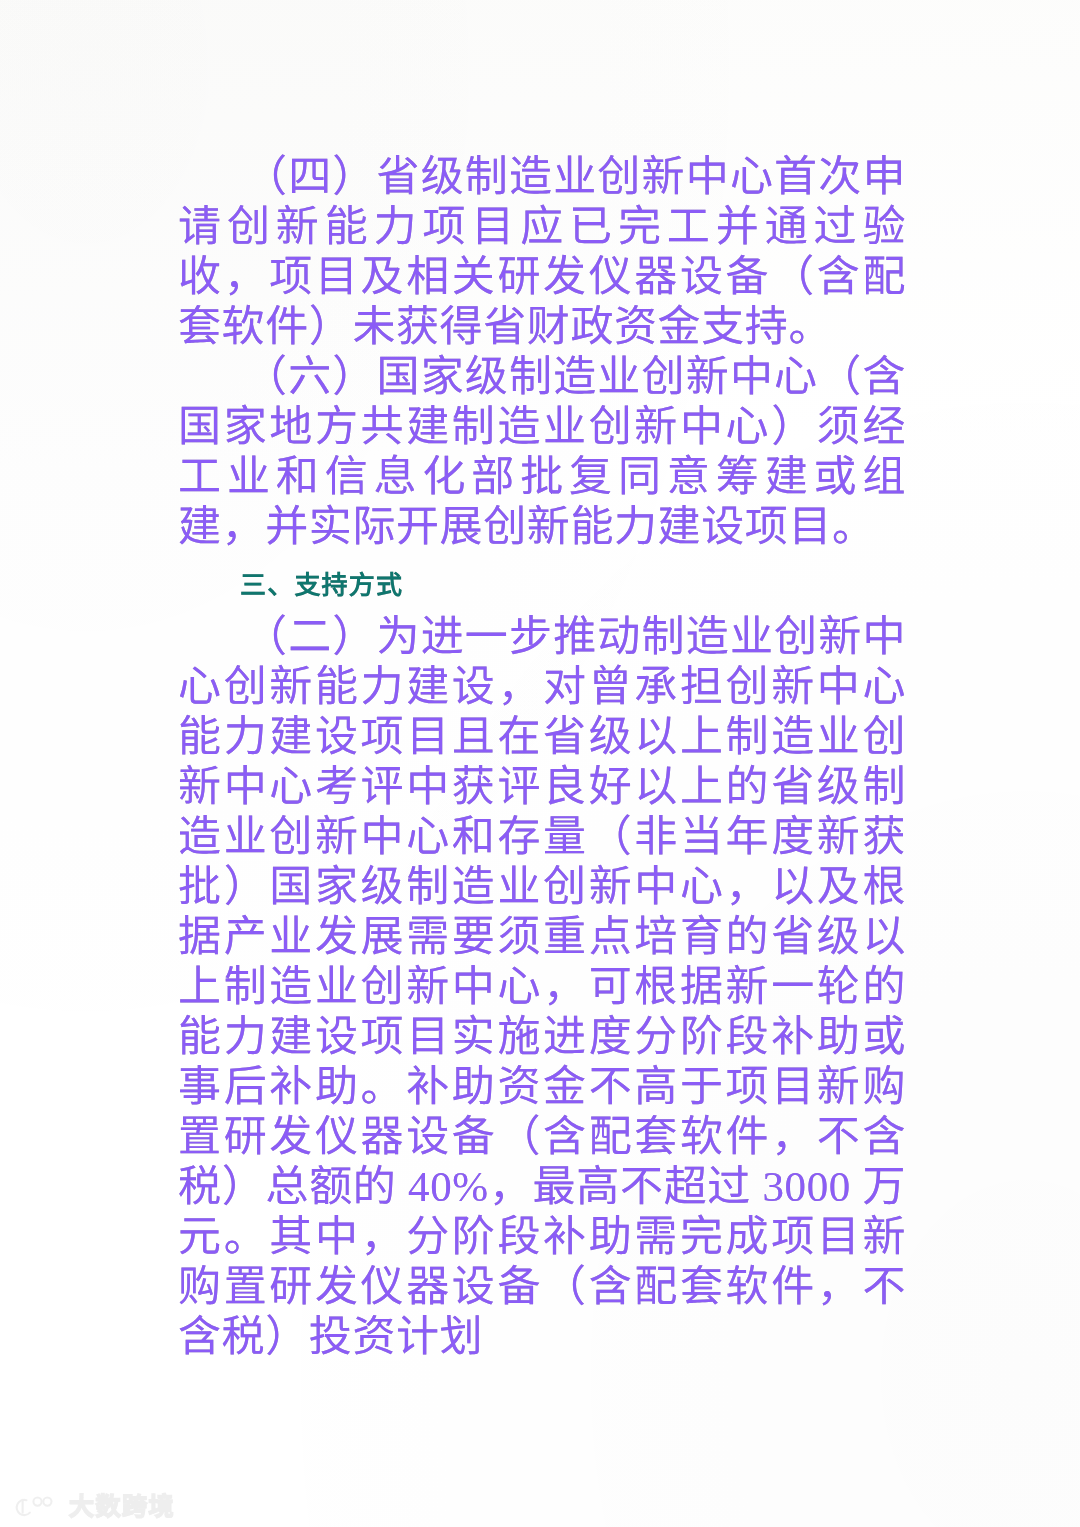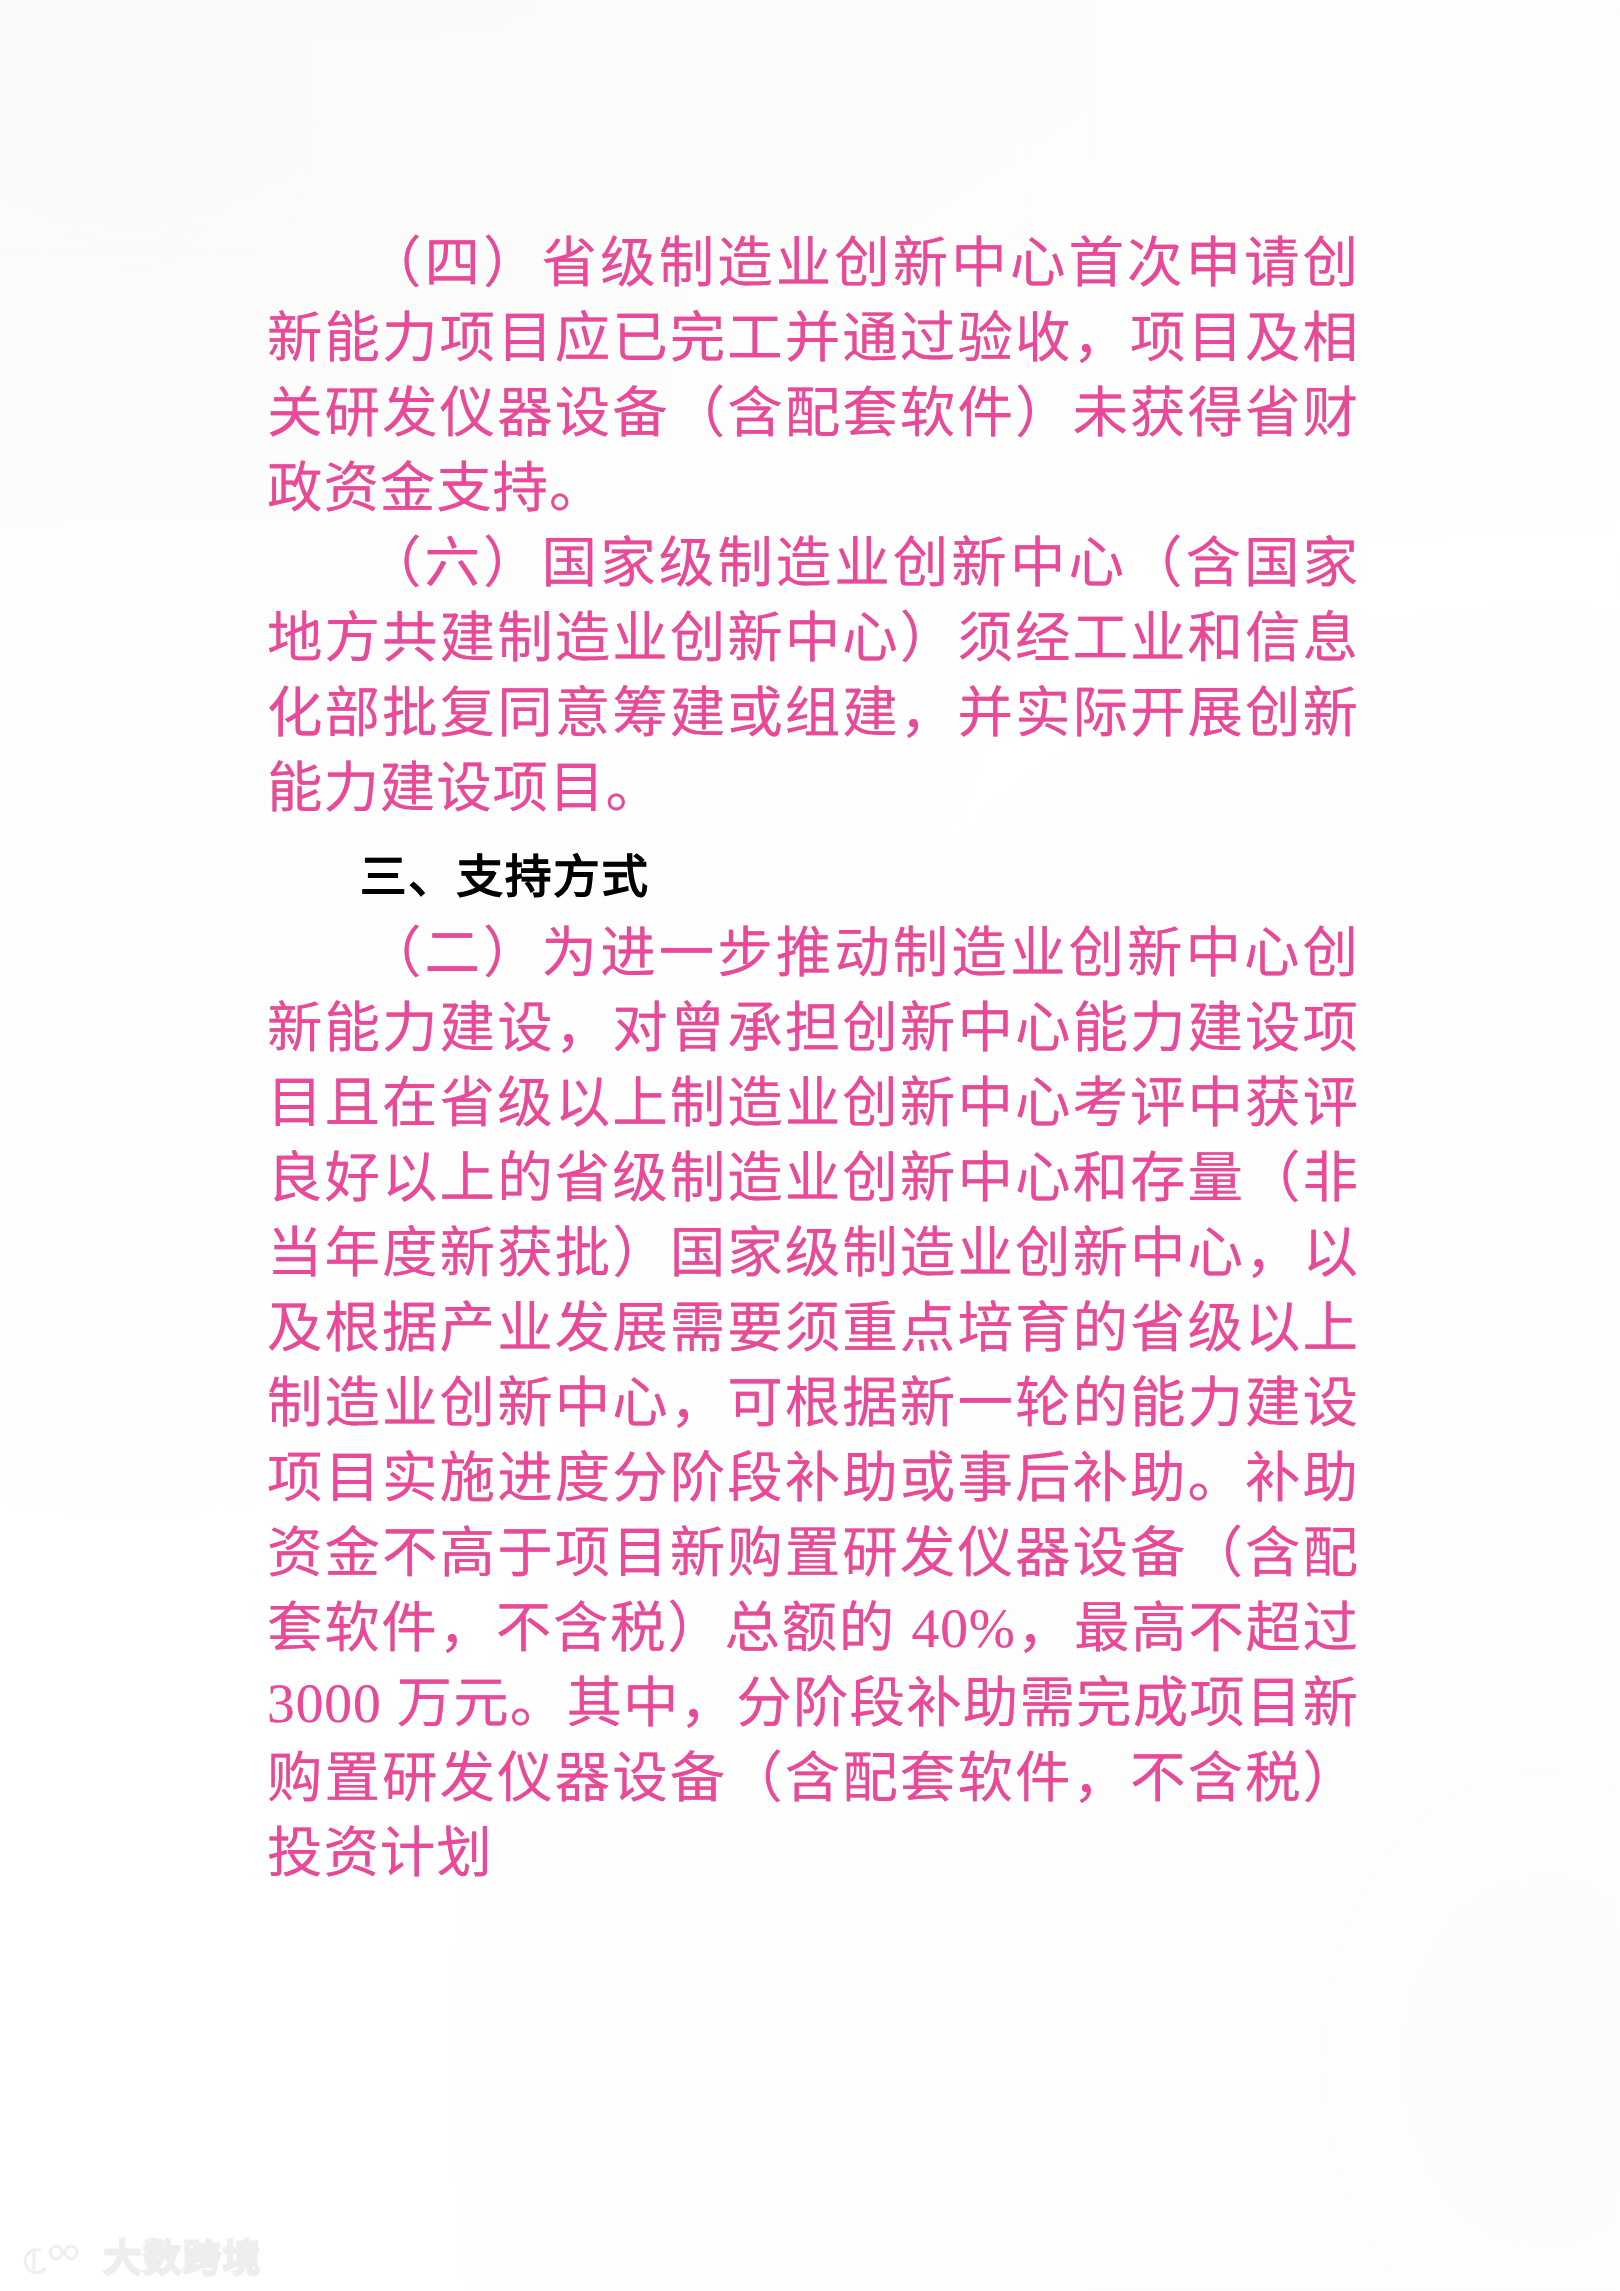--- a/index.html
+++ b/index.html
@@ -36,45 +36,45 @@
   .doc-body {
     position: absolute;
     left: 178px;
     top: 152px;
     width: 728px;
     z-index: 2;
   }
 
   .para {
     margin: 0 0 0px 0;
-    font-size: 37px;
+    font-size: 43px;
     line-height: 50px;
-    color: #ec4899;
+    color: #8b5cf6;
     text-align: justify;
     text-justify: inter-character;
     letter-spacing: 0.6px;
     text-indent: 66px;
     font-weight: 400;
     -webkit-font-smoothing: antialiased;
     text-rendering: optimizeLegibility;
     
     text-shadow: 0 0 0.45px rgba(37,37,37,0.38);
   }
 
   .para:last-child {
     margin-bottom: 0;
   }
 
   .section-heading {
     margin: 8px 0 2px 0;
     font-family: "Liberation Sans", "DejaVu Sans", sans-serif;
-    font-size: 31px;
+    font-size: 26px;
     line-height: 50px;
     font-weight: 700;
-    color: #000000;
+    color: #0f766e;
     text-indent: 62px;
     letter-spacing: 1.2px;
     text-shadow: 0 0 0.4px rgba(29,29,29,0.4);
   }
 
   
   .watermark {
     position: absolute;
     left: 14px;
     bottom: 8px;

